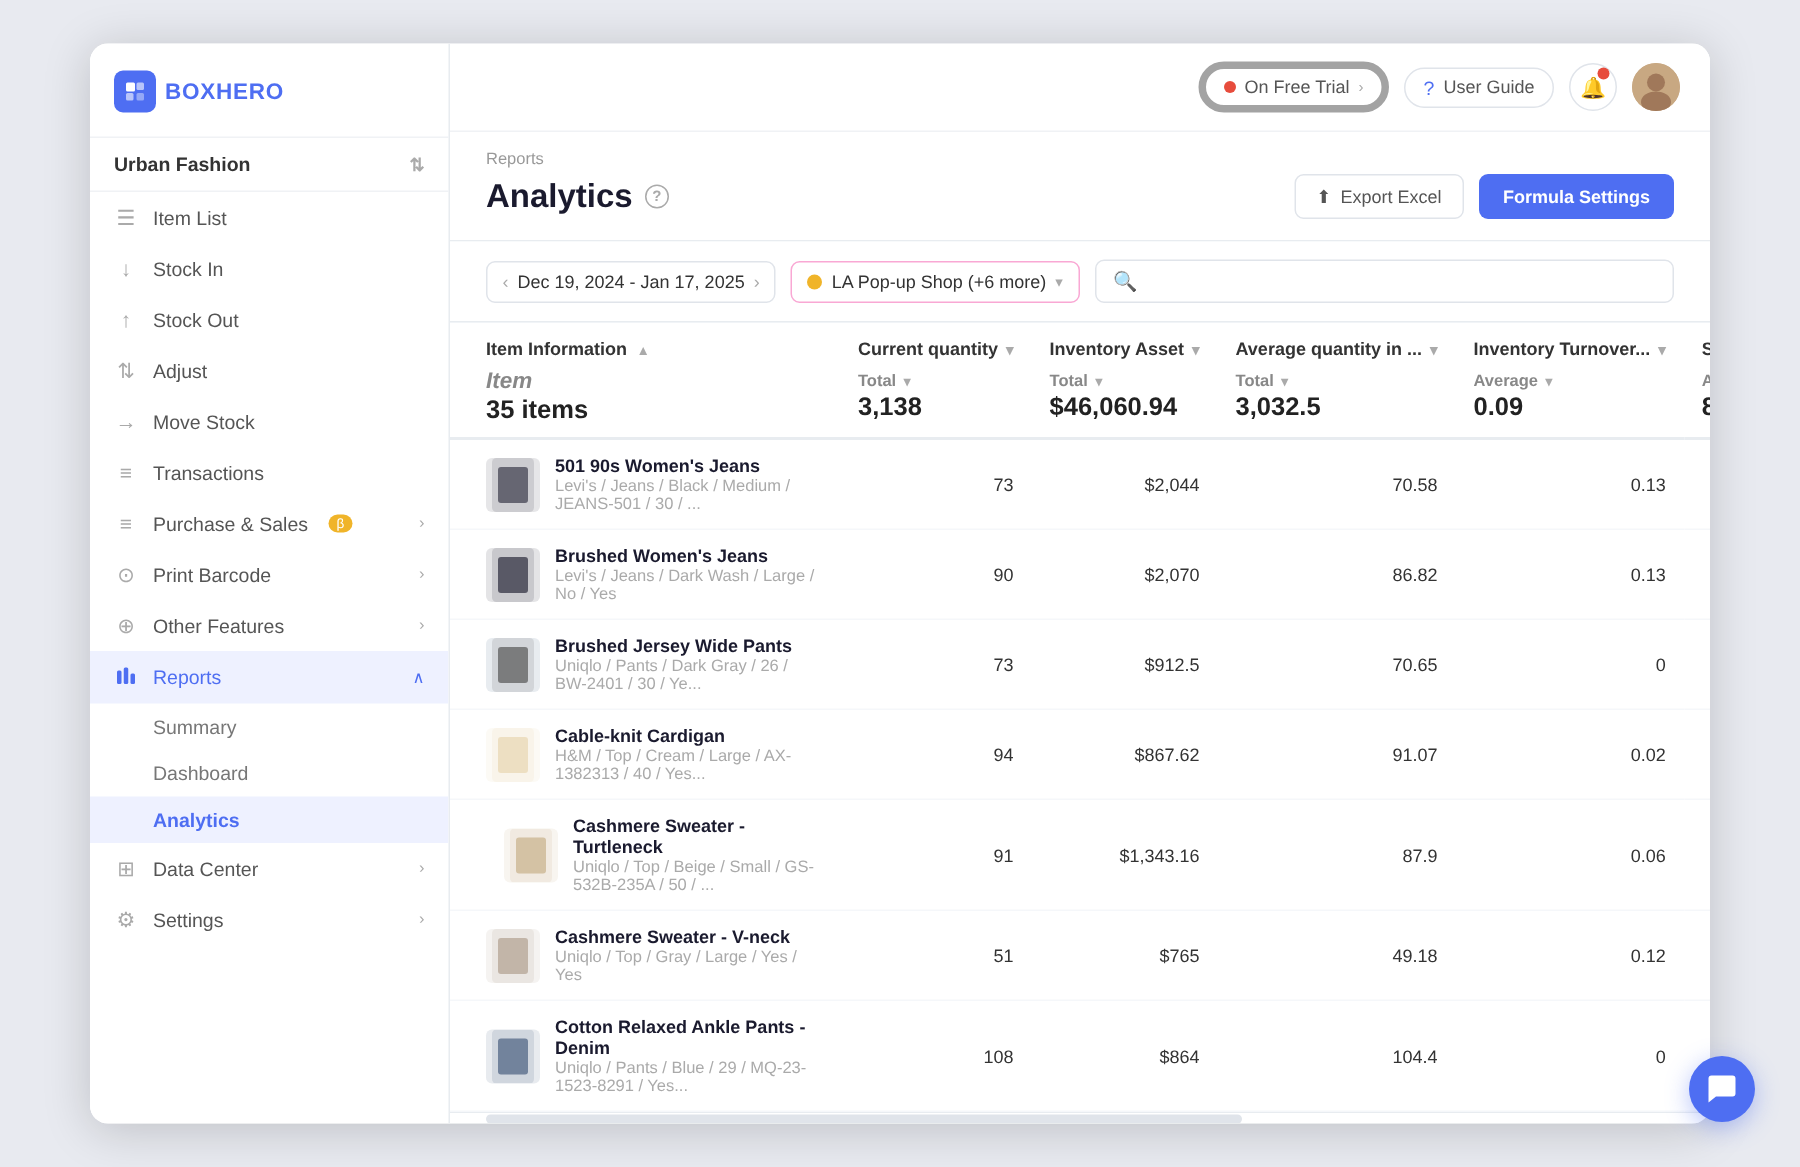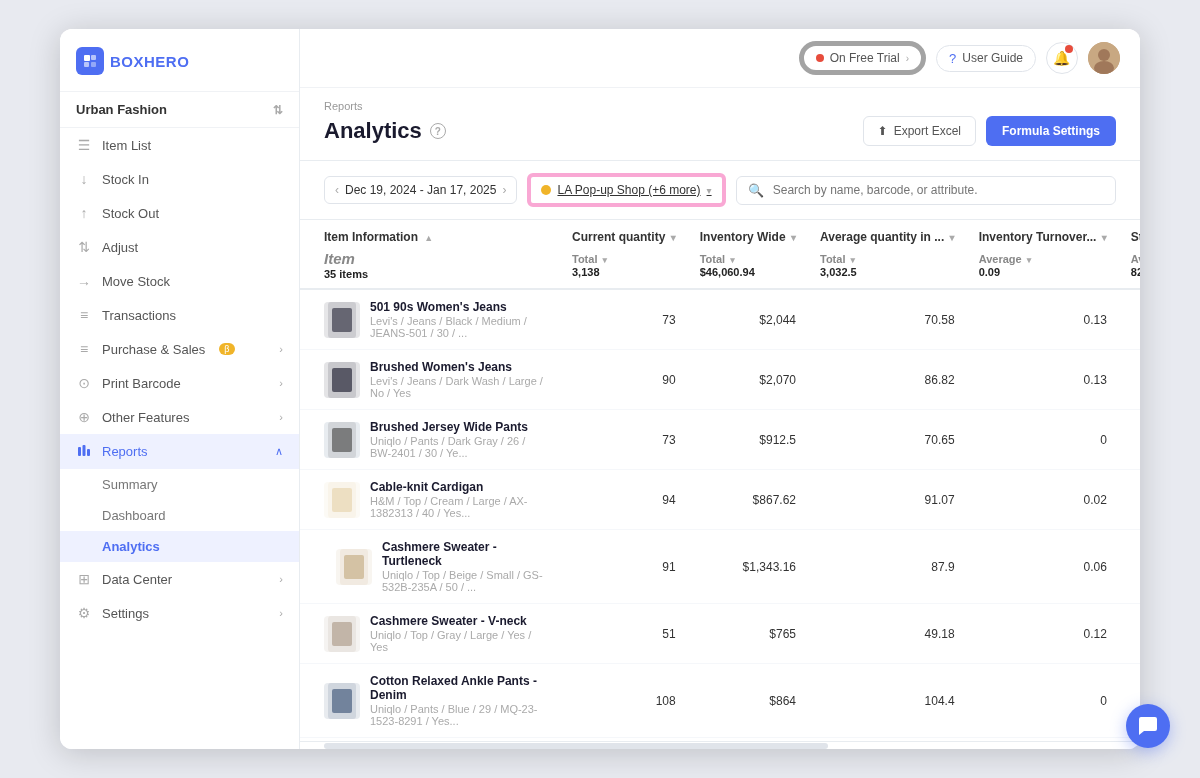--- a/index.html
+++ b/index.html
@@ -185,23 +185,23 @@
     }
     .date-range-picker {
       display: flex; align-items: center; gap: 6px;
       border: 1px solid #e0e4ea; border-radius: 6px;
       padding: 6px 10px; font-size: 12px; color: #333;
       background: #fff; cursor: pointer;
     }
     .date-range-picker .arrow { color: #aaa; cursor: pointer; }
     .location-selector {
       display: flex; align-items: center; gap: 6px;
-      border: 4px solid #f9a8d4; border-radius: 6px;
+      border: 1px solid #f9a8d4; border-radius: 6px;
       padding: 6px 10px; font-size: 12px; color: #333;
-      background: #fff; cursor: pointer; text-decoration: underline;
+      background: #fff; cursor: pointer;
     }
     .loc-dot { width: 10px; height: 10px; background: #f0b429; border-radius: 50%; }
     .search-bar {
       flex: 1;
       display: flex; align-items: center; gap: 8px;
       border: 1px solid #e0e4ea; border-radius: 6px;
       padding: 6px 12px; background: #fff;
     }
     .search-bar input {
       border: none; outline: none; background: transparent;
@@ -223,21 +223,21 @@
       font-size: 12px; font-weight: 600; color: #333;
       border-bottom: none; background: #fff;
       white-space: nowrap;
     }
     .analytics-table thead tr.sub-col-row th {
       padding: 2px 12px 8px; text-align: left;
       font-size: 11px; color: #888; background: #fff;
       border-bottom: 2px solid #e8ecf0;
     }
     .analytics-table thead tr.sub-col-row th .sub-val {
-      font-size: 11px; font-weight: 700; color: #222;
+      font-size: 17px; font-weight: 700; color: #222;
       display: block; margin-top: 1px;
     }
     .analytics-table tbody tr {
       border-bottom: 1px solid #f5f7fa;
     }
     .analytics-table tbody td {
       padding: 10px 12px; font-size: 12px; color: #333; vertical-align: middle;
     }
     .item-cell { display: flex; align-items: center; gap: 10px; }
     .item-thumb {
@@ -429,38 +429,37 @@
           <span>Dec 19, 2024 - Jan 17, 2025</span>
           <span class="arrow">›</span>
         </div>
         <div class="location-selector">
           <span class="loc-dot"></span>
           <span>LA Pop-up Shop (+6 more)</span>
           <span class="filter-chevron">▾</span>
         </div>
         <div class="search-bar">
           <span style="color:#bbb;font-size:13px;">🔍</span>
-          <input type="text" placeholder="Search by name, barcode, or attribute." style="">
         </div>
       </div>
 
       <div class="table-wrapper">
         <table class="analytics-table">
           <thead class="table-col-header">
             <tr class="main-col-row">
               <th class="item-info-col" style="padding-left:24px;">
                 <span>Item Information</span>
                 <span class="sort-arrow">▲</span>
               </th>
               <th class="num-col">
                 <span>Current quantity</span>
                 <span class="col-dropdown">▾</span>
               </th>
               <th class="num-col">
-                <span>Inventory Wide</span>
+                <span>Inventory Asset</span>
                 <span class="col-dropdown">▾</span>
               </th>
               <th class="num-col">
                 <span>Average quantity in ...</span>
                 <span class="col-dropdown">▾</span>
               </th>
               <th class="num-col">
                 <span>Inventory Turnover...</span>
                 <span class="col-dropdown">▾</span>
               </th>

